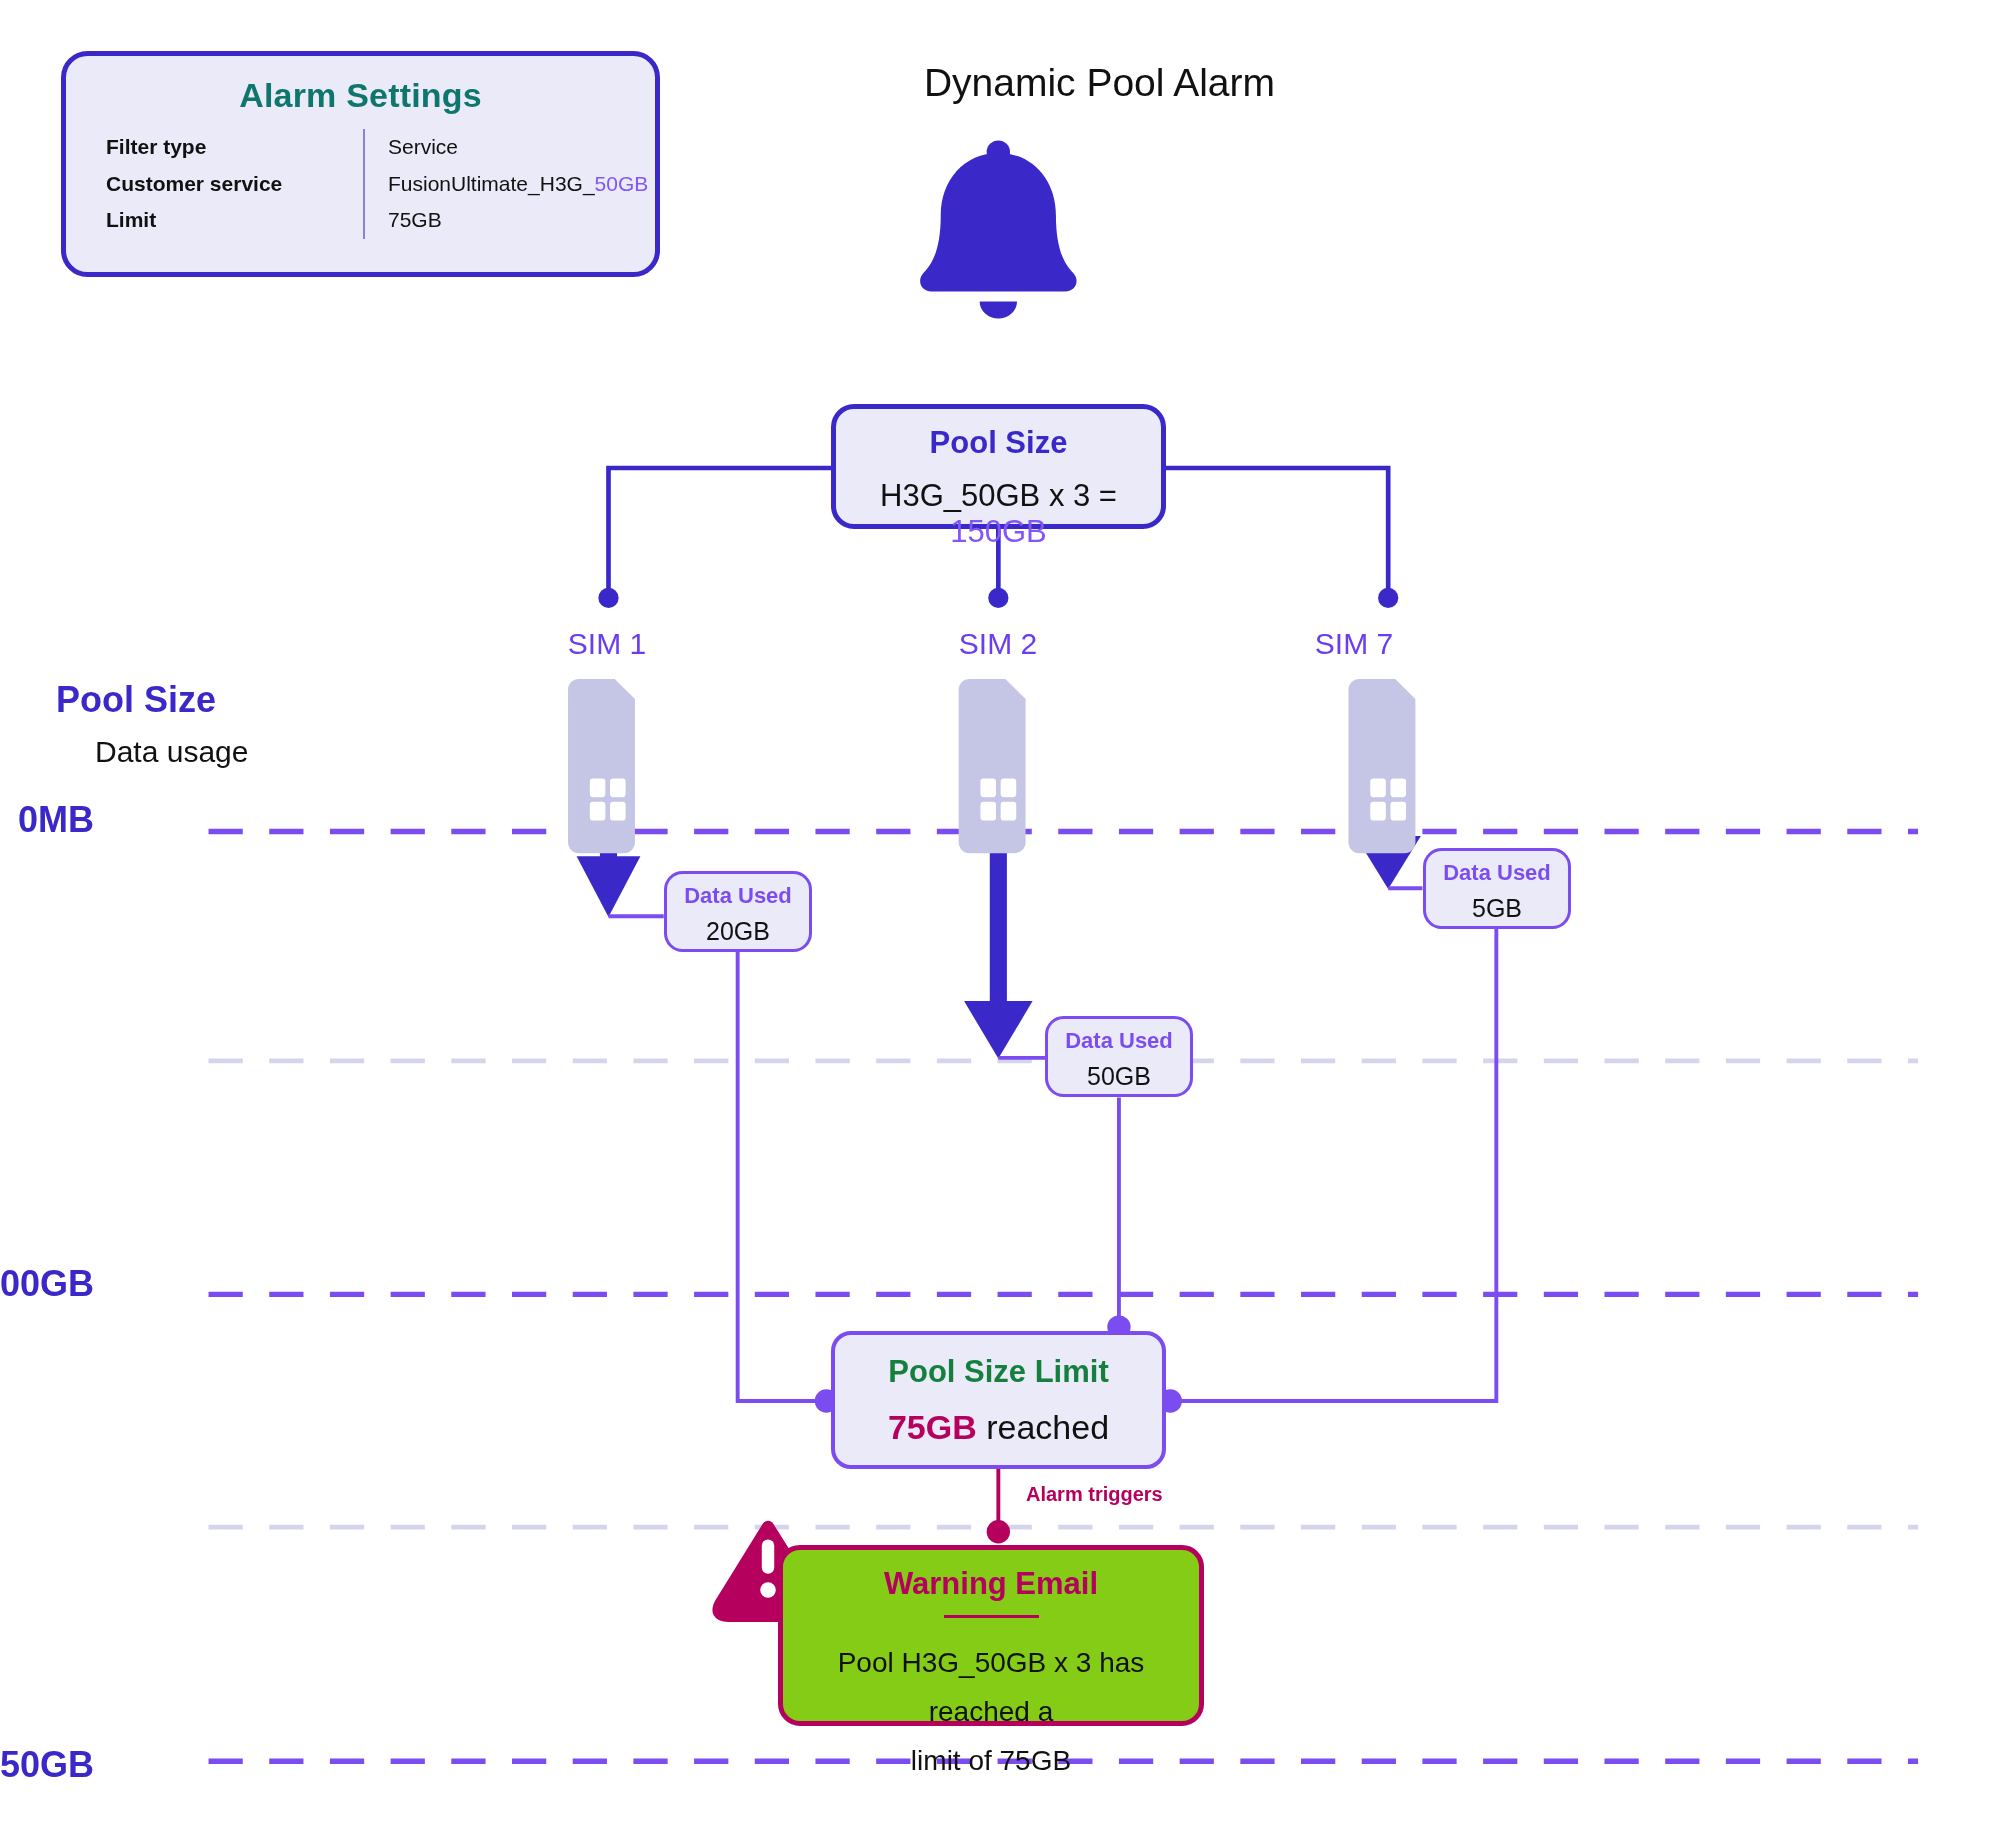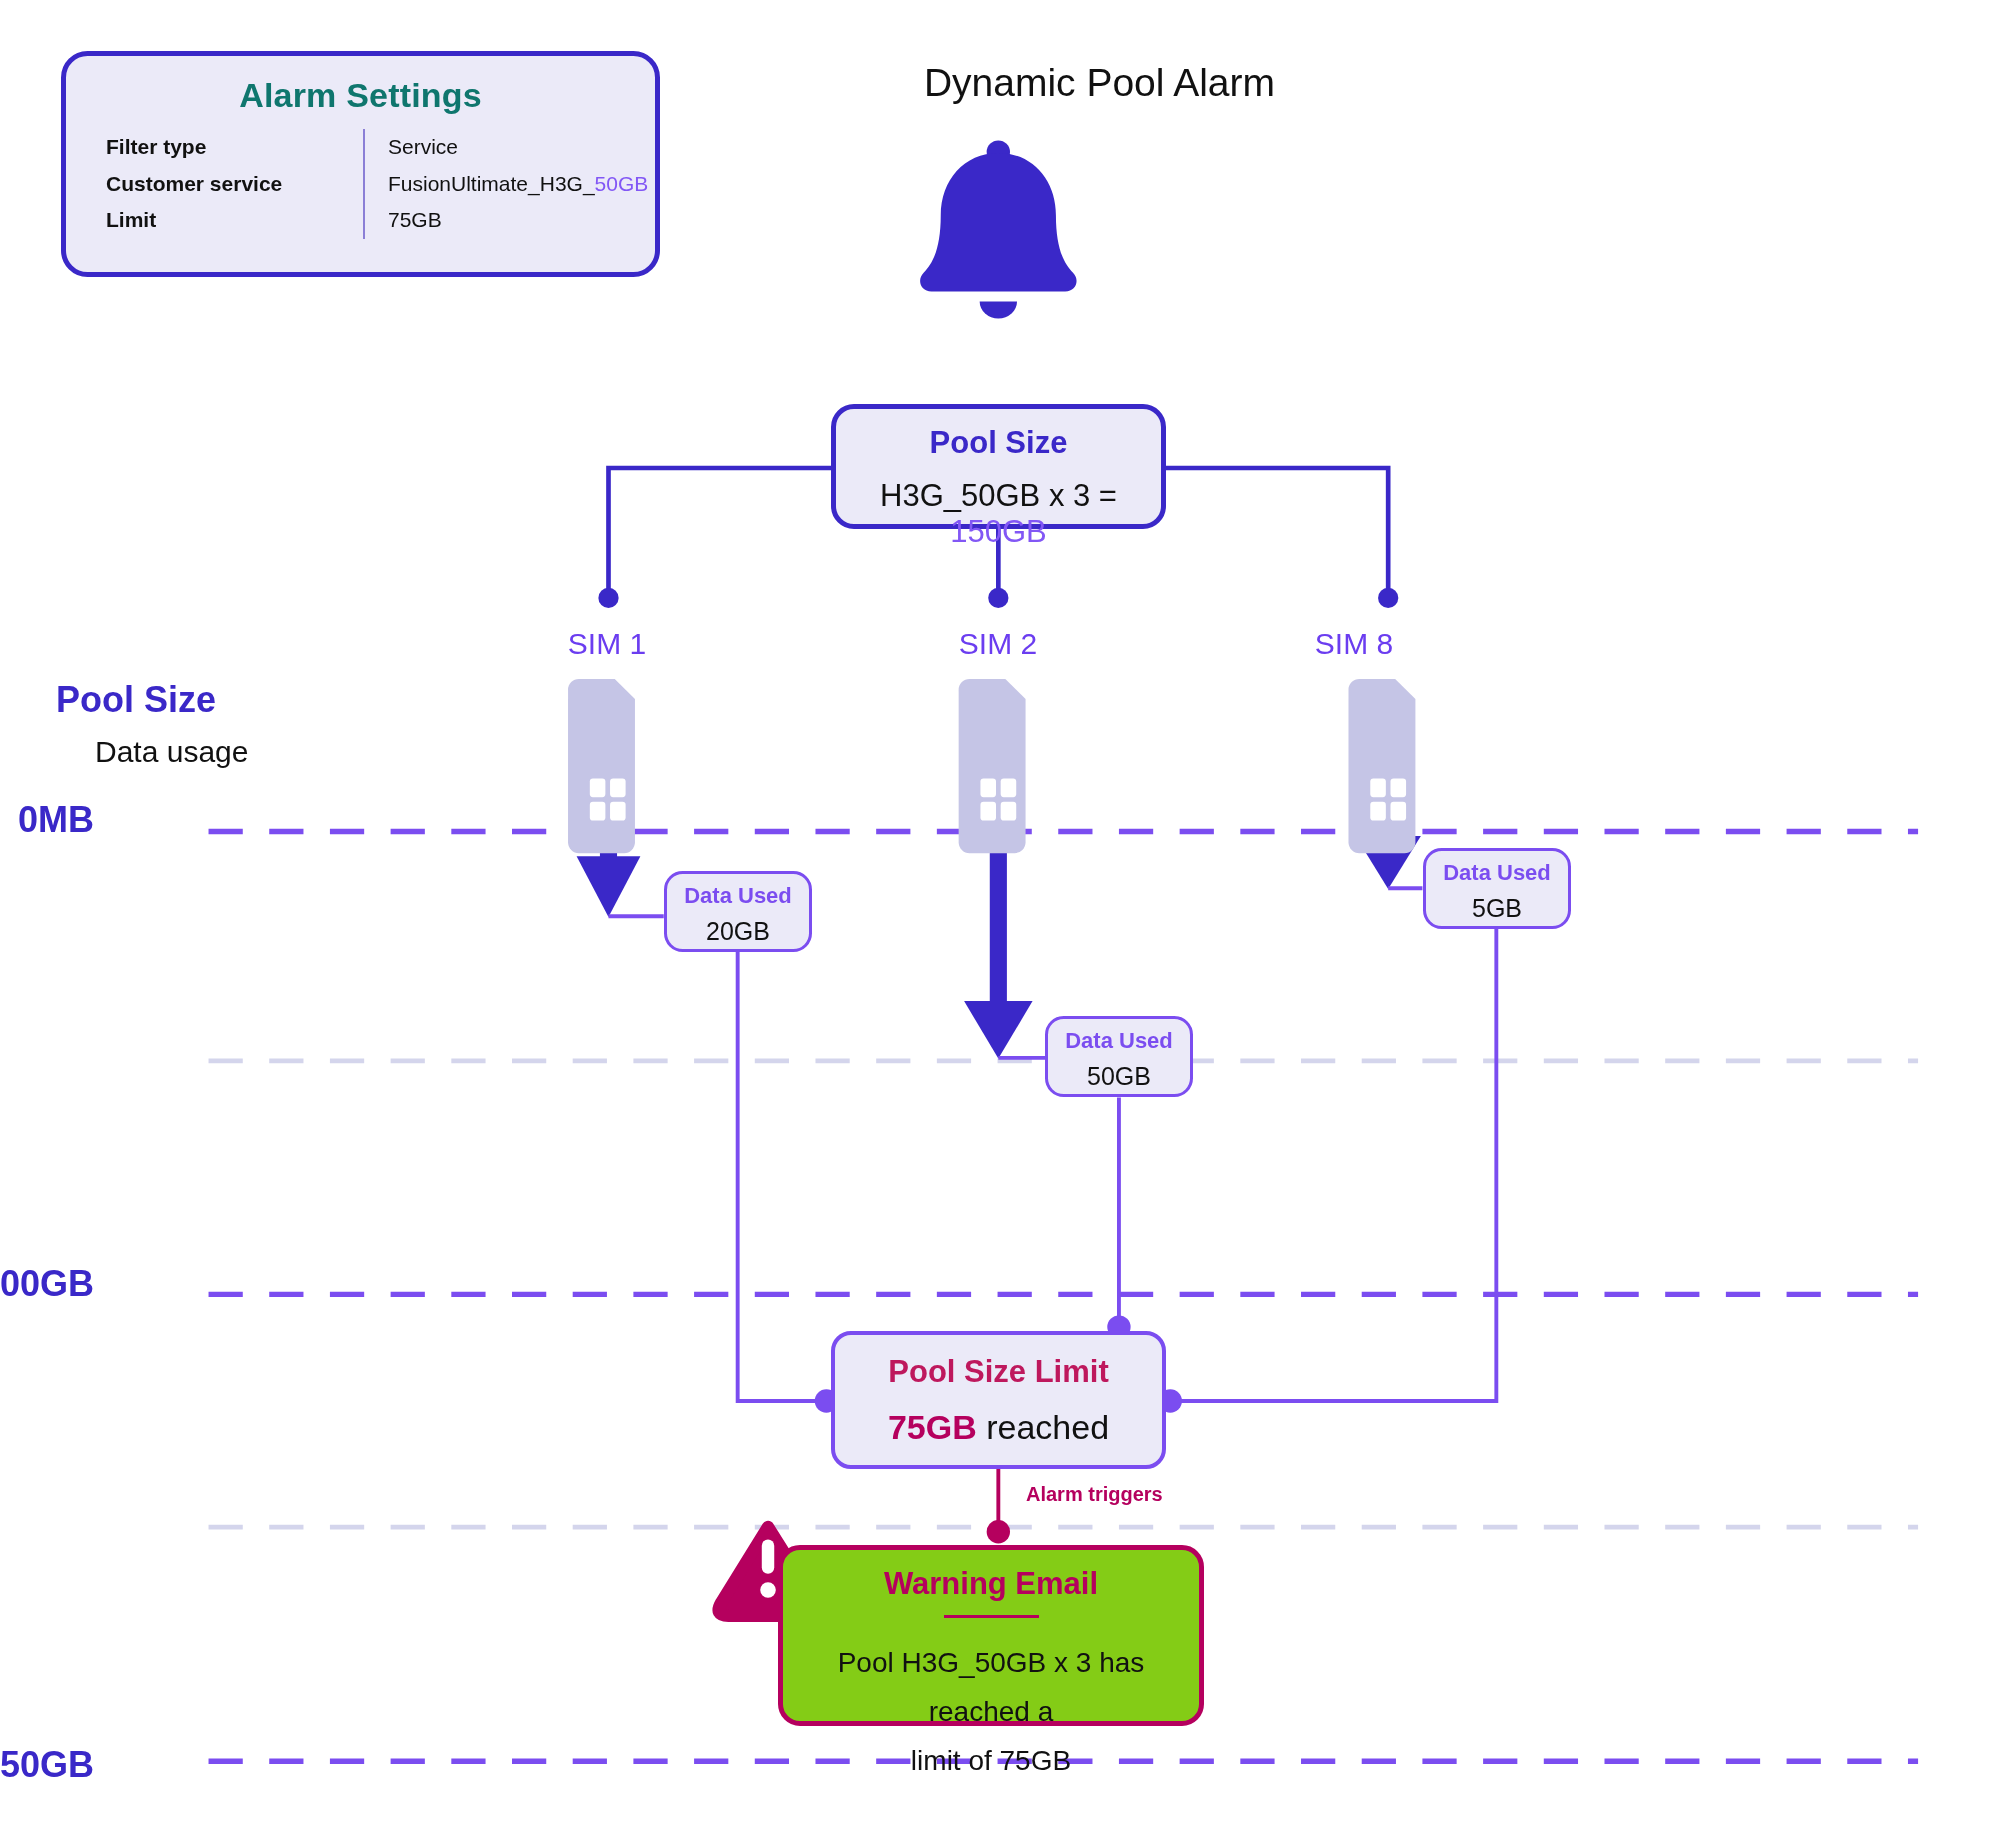--- a/index.html
+++ b/index.html
@@ -88,21 +88,21 @@
   .node-data-used .n-title{font-size:22px;color:#7b4df0;margin-top:9.3px;}
   .node-data-used .n-body{font-size:25px;color:#111;margin-top:7.8px;}
   #node-du-1{left:664px;top:871px;}
   #node-du-2{left:1045px;top:1016px;}
   #node-du-3{left:1423px;top:848px;}
 
   #node-pool-limit{
     left:831px;top:1331px;width:335px;height:138px;
     border:4.7px solid #7b4df0;border-radius:20px;
   }
-  #node-pool-limit .n-title{font-size:31px;color:#be185d;margin-top:18.7px;}
+  #node-pool-limit .n-title{font-size:31px;color:#15803d;margin-top:18.7px;}
   #node-pool-limit .n-body{font-size:34px;color:#111;margin-top:18.7px;}
   #node-pool-limit .n-body .amt{color:#b5005e;font-weight:bold;}
 
   #node-warning{
     left:778px;top:1545px;width:426px;height:181px;
     border:5.4px solid #b5005e;border-radius:22px;background:#84cc16;
   }
   #node-warning .n-title{font-size:31px;color:#b5005e;margin-top:15.6px;font-weight:bold;}
   #node-warning .rule{
     width:95px;height:3.1px;background:#b5005e;margin:13.2px auto 0 auto;
@@ -234,21 +234,21 @@
 
   <div id="axis-pool-size">Pool Size</div>
   <div id="axis-data-usage">Data usage</div>
 
   <div class="axis-tick" id="tick-0">0MB</div>
   <div class="axis-tick" id="tick-100">100GB</div>
   <div class="axis-tick" id="tick-150">150GB</div>
 
   <div class="sim-label" id="sim-label-1">SIM 1</div>
   <div class="sim-label" id="sim-label-2">SIM 2</div>
-  <div class="sim-label" id="sim-label-3">SIM 8</div>
+  <div class="sim-label" id="sim-label-3">SIM 7</div>
 
   <div class="node" id="node-pool-size">
     <div class="n-title">Pool Size</div>
     <div class="n-body"><span>H3G_50GB  x 3 = </span><span class="hl-violet">150GB</span></div>
   </div>
 
   <div class="node node-data-used" id="node-du-1">
     <div class="n-title">Data Used</div>
     <div class="n-body">20GB</div>
   </div>

